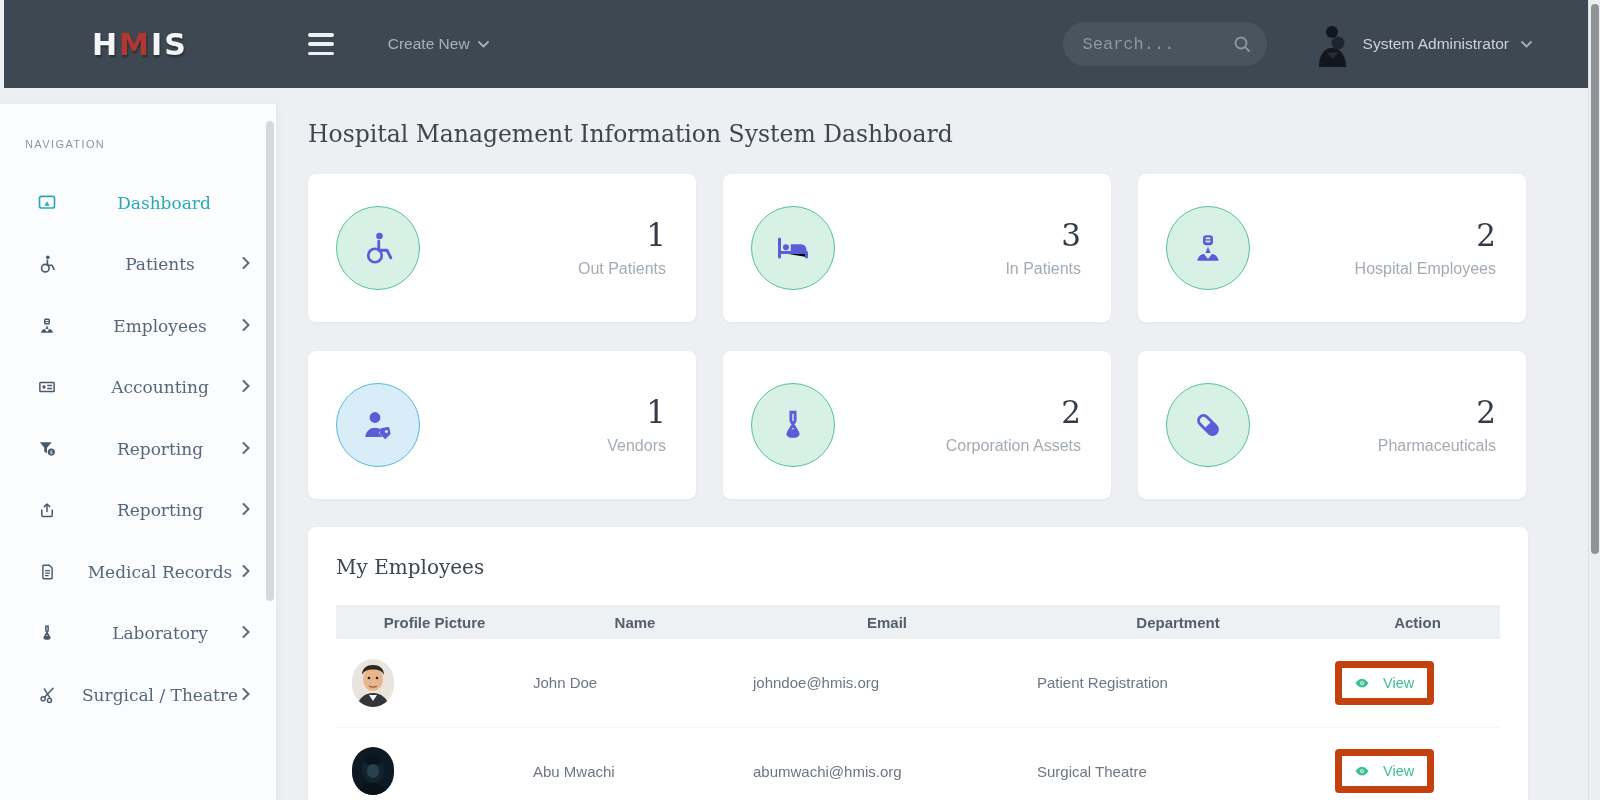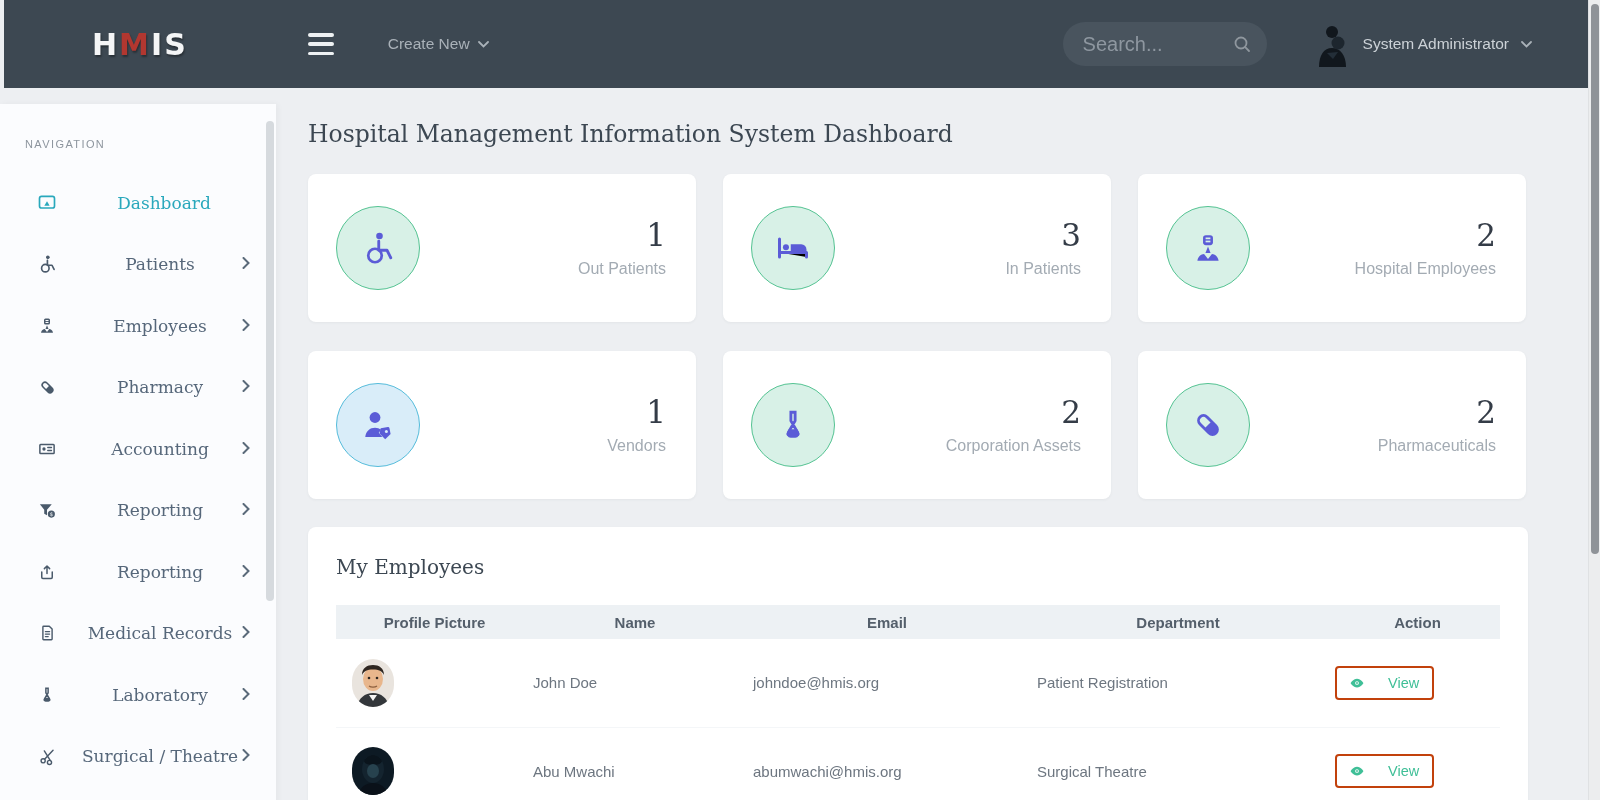--- a/index.html
+++ b/index.html
@@ -15,21 +15,21 @@
   .logo .lr { color:#b23730; }
   .hamburger { margin-left:120px; width:28px; height:22px; background:none; border:none; cursor:pointer;
                display:flex; flex-direction:column; justify-content:space-between; }
   .hamburger span { display:block; width:26px; height:3.5px; background:#eef1f3; border-radius:2px; }
   .create-new { margin-left:52px; display:flex; align-items:center; gap:8px; color:#a9b1b8;
                 font-size:15.5px; cursor:pointer; }
   .spacer { flex:1; }
   .search-box { width:204px; height:44px; border-radius:22px; background:#49545e;
                 display:flex; align-items:center; padding:0 16px 0 20px; margin-right:48px; }
   .search-box input { flex:1; background:transparent; border:none; outline:none;
-                      color:#5eead4; font-size:20px; font-family:Liberation Sans, sans-serif; width:130px; }
+                      color:#5eead4; font-size:17px; font-family:Liberation Mono, monospace; width:130px; }
   .search-box input::placeholder { color:#8e97a0; }
   .user-menu { display:flex; align-items:center; gap:12px; margin-right:72px; cursor:pointer; }
   .tb-avatar { width:36px; height:46px; display:block; }
   .user-name { color:#ccd2d7; font-size:15.5px; }
   .chev-svg { display:block; }
 
   
   .sidebar { position:absolute; top:104px; left:0; width:276px; height:712px; background:#fbfcfe;
              box-shadow:2px 0 6px rgba(0,0,0,.04); z-index:5; }
   .nav-label { padding:34px 0 0 25px; font-size:11px; letter-spacing:1.4px; color:#8d959e; height:68px; }
@@ -62,22 +62,22 @@
   
   .panel { margin-top:28px; width:1220px; background:#fff; border-radius:8px;
            box-shadow:0 1px 3px rgba(40,50,60,.05); padding:28px 28px 40px 28px; }
   .panel-title { font-family:"DejaVu Serif", serif; font-weight:500; font-size:20px; color:#3c4752; }
   table.emp { margin-top:26px; width:1164px; border-collapse:collapse; table-layout:fixed; }
   table.emp th { background:#edf1f4; height:34px; text-align:center; padding-left:16px;
                  font-size:15px; font-weight:700; color:#545f6b; }
   table.emp td { height:88px; vertical-align:middle; padding-left:16px;
                  font-size:15px; color:#6d7680; border-bottom:1px solid #f4f6f8; }
   .emp-avatar { width:42px; height:48px; border-radius:50% / 46%; overflow:hidden; display:block; }
-  .view-btn { display:inline-flex; align-items:center; gap:24px; background:#fff;
-              border:2px solid #c2410c; color:#3fbf97; border-radius:4px;
+  .view-btn { display:inline-flex; align-items:center; gap:14px; background:#fff;
+              border:7px solid #c2410c; color:#3fbf97; border-radius:4px;
               padding:7px 13px; font-size:14.5px; cursor:pointer; font-family:"Liberation Sans",sans-serif; }
 
   
   .page-scrollbar { position:absolute; top:0; right:0; width:12px; height:800px; background:#ecedee;
                     border-left:1px solid #dfe1e3; z-index:20; }
   .page-scrollbar .thumb { position:absolute; top:4px; left:2px; width:8px; height:550px;
                            border-radius:4px; background:#8f9398; }
 </style>
 </head>
 <body>
@@ -161,34 +161,20 @@
             <path d="M12 11l-2 5h4z" fill="currentColor"></path>
             <path d="M4 21c.5-3.5 3-5 5-5l3 4 3-4c2 0 4.5 1.5 5 5z" fill="currentColor"></path>
           </svg>
       </span>
       <span class="nlbl">Employees</span>
       <span class="nchev"><svg width="8" height="12" viewBox="0 0 8 12">
             <polyline points="1.5,1 6.5,6 1.5,11" fill="none" stroke="currentColor" stroke-width="2" stroke-linecap="round"></polyline>
           </svg></span>
     </li>
 
-    <li class="nav-item">
-      <span class="nicon">
-        <svg width="19" height="19" viewBox="0 0 24 24">
-            <g transform="rotate(-45 12 12)">
-              <rect x="8.5" y="4" width="7" height="16" rx="3.5" fill="none" stroke="currentColor" stroke-width="2"></rect>
-              <path d="M8.5 12h7v4.5a3.5 3.5 0 01-7 0z" fill="currentColor"></path>
-            </g>
-          </svg>
-      </span>
-      <span class="nlbl">Pharmacy</span>
-      <span class="nchev"><svg width="8" height="12" viewBox="0 0 8 12">
-            <polyline points="1.5,1 6.5,6 1.5,11" fill="none" stroke="currentColor" stroke-width="2" stroke-linecap="round"></polyline>
-          </svg></span>
-    </li>
 
     <li class="nav-item">
       <span class="nicon">
         <svg width="20" height="18" viewBox="0 0 24 24">
             <rect x="2.5" y="6" width="19" height="12" rx="1" fill="none" stroke="currentColor" stroke-width="2"></rect>
             <circle cx="8" cy="12" r="2.2" fill="currentColor"></circle>
             <path d="M13 10h5M13 14h5" stroke="currentColor" stroke-width="1.8" stroke-linecap="round"></path>
           </svg>
       </span>
       <span class="nlbl">Accounting</span>

